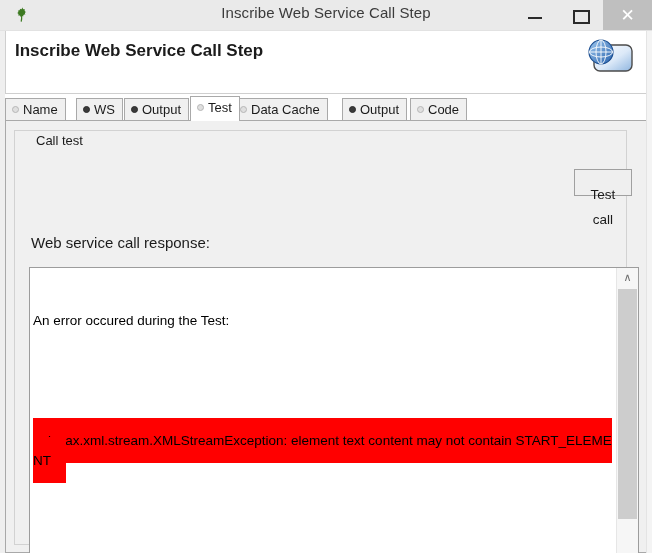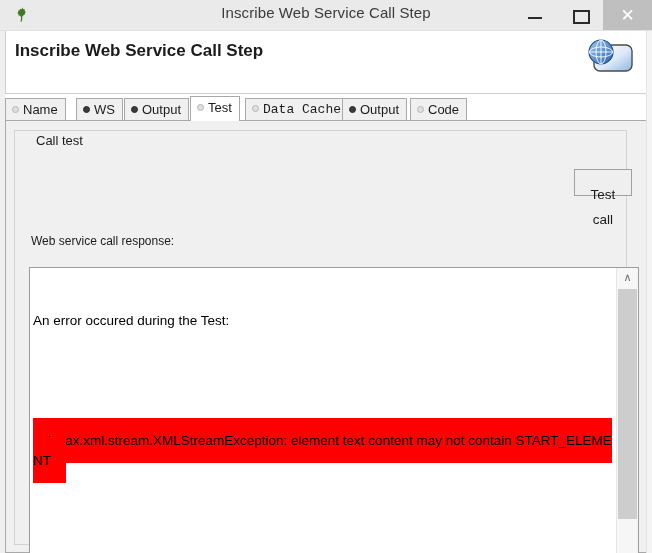--- a/index.html
+++ b/index.html
@@ -177,21 +177,21 @@
     font-family: "Liberation Sans", sans-serif;
     font-size: 13.5px;
     color: #1b1b1b;
     line-height: 25px;
     text-align: center;
     padding: 12px;
   }
   .resp-label {
     position: absolute;
     left: 16px; top: 103px;
-    font-size: 12px;
+    font-size: 15px;
     color: #1b1b1b;
   }
 
   
   .textarea-wrap {
     position: absolute;
     left: 14px; top: 136px;
     width: 610px; height: 300px;
     background: #ffffff;
     border: 1px solid #9c9c9c;
@@ -316,21 +316,21 @@
       </div>
       <div class="tab" style="left:71px;">
         <span class="tabdot filled"></span><span>WS</span>
       </div>
       <div class="tab" style="left:119px;">
         <span class="tabdot filled"></span><span>Output</span>
       </div>
       <div class="tab sel" style="left:185px;">
         <span class="tabdot hollow"></span><span>Test</span>
       </div>
-      <div class="tab" style="left:240px;font-family:Liberation Mono, monospace;">
+      <div class="tab" style="left:228px;">
         <span class="tabdot hollow"></span><span>Data Cache</span>
       </div>
       <div class="tab" style="left:337px;">
         <span class="tabdot filled"></span><span>Output</span>
       </div>
       <div class="tab" style="left:405px;">
         <span class="tabdot hollow"></span><span>Code</span>
       </div>
     </div>
 

